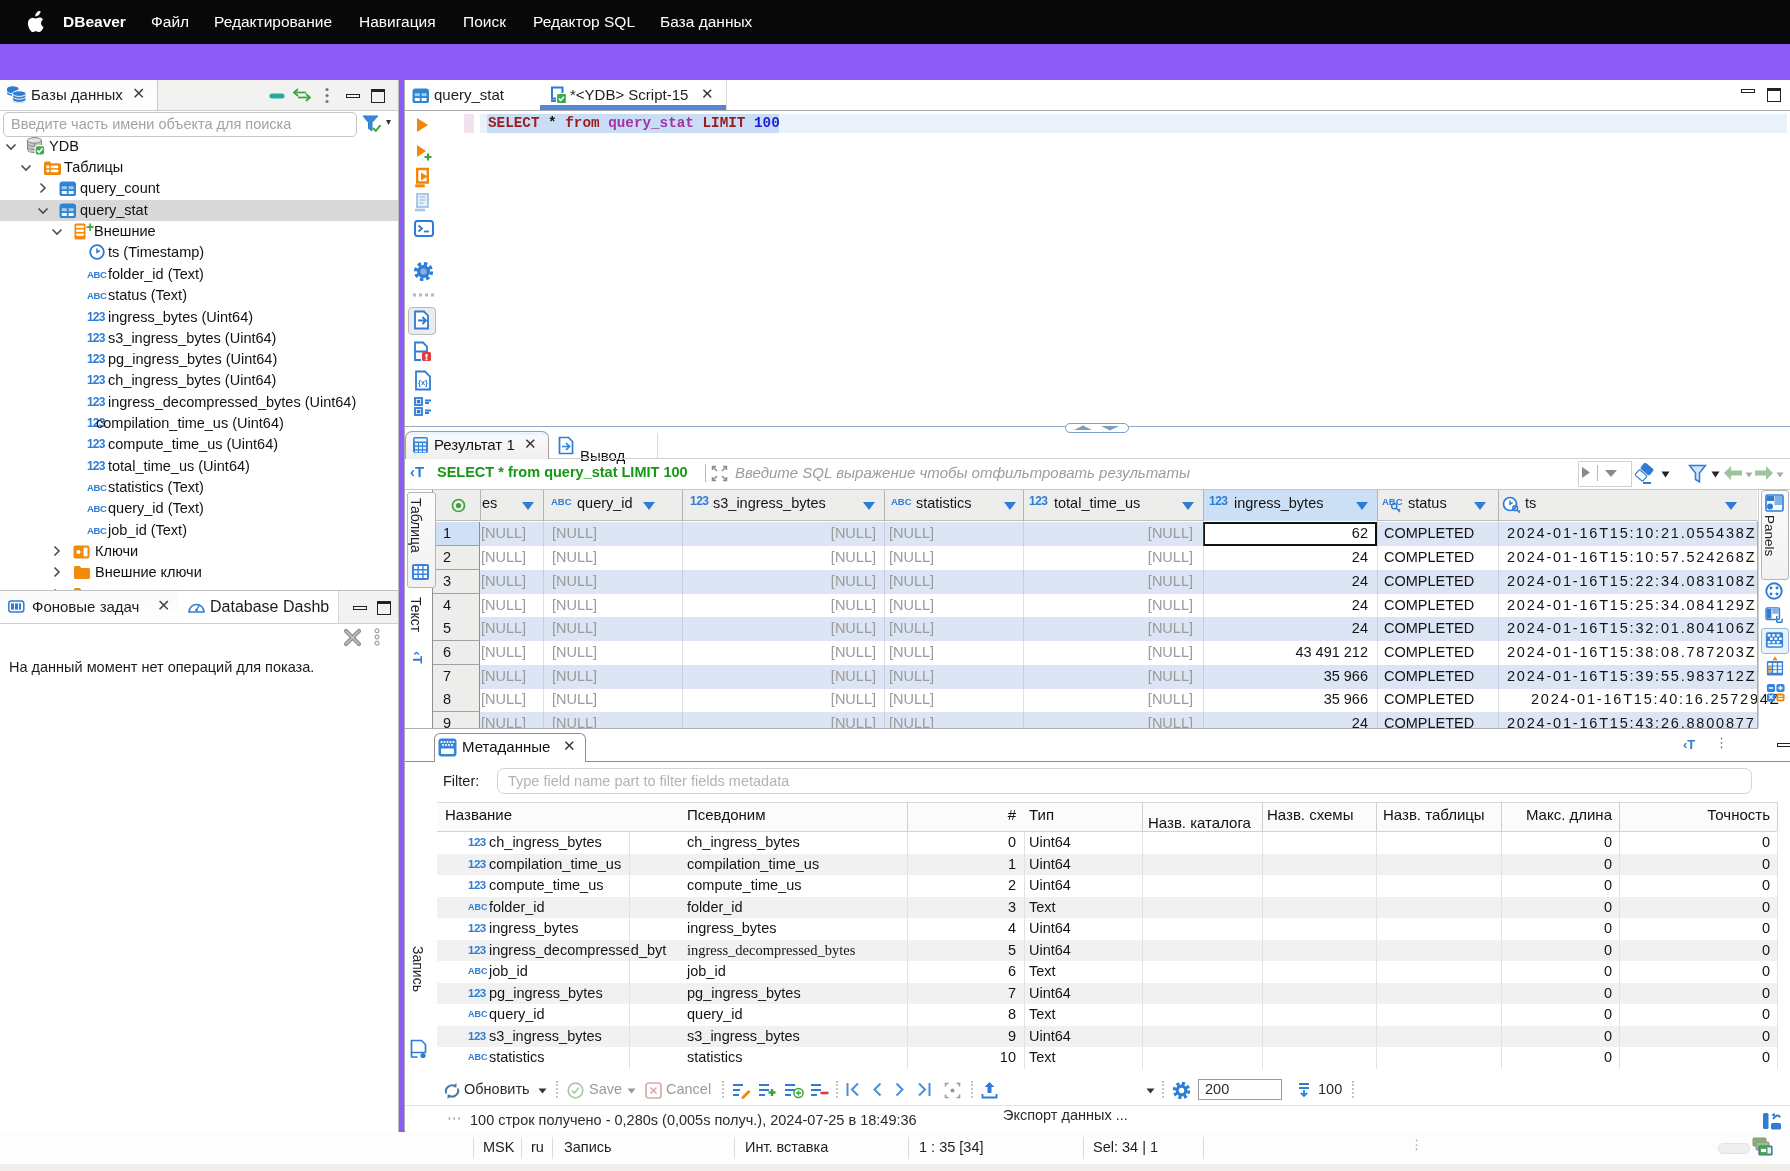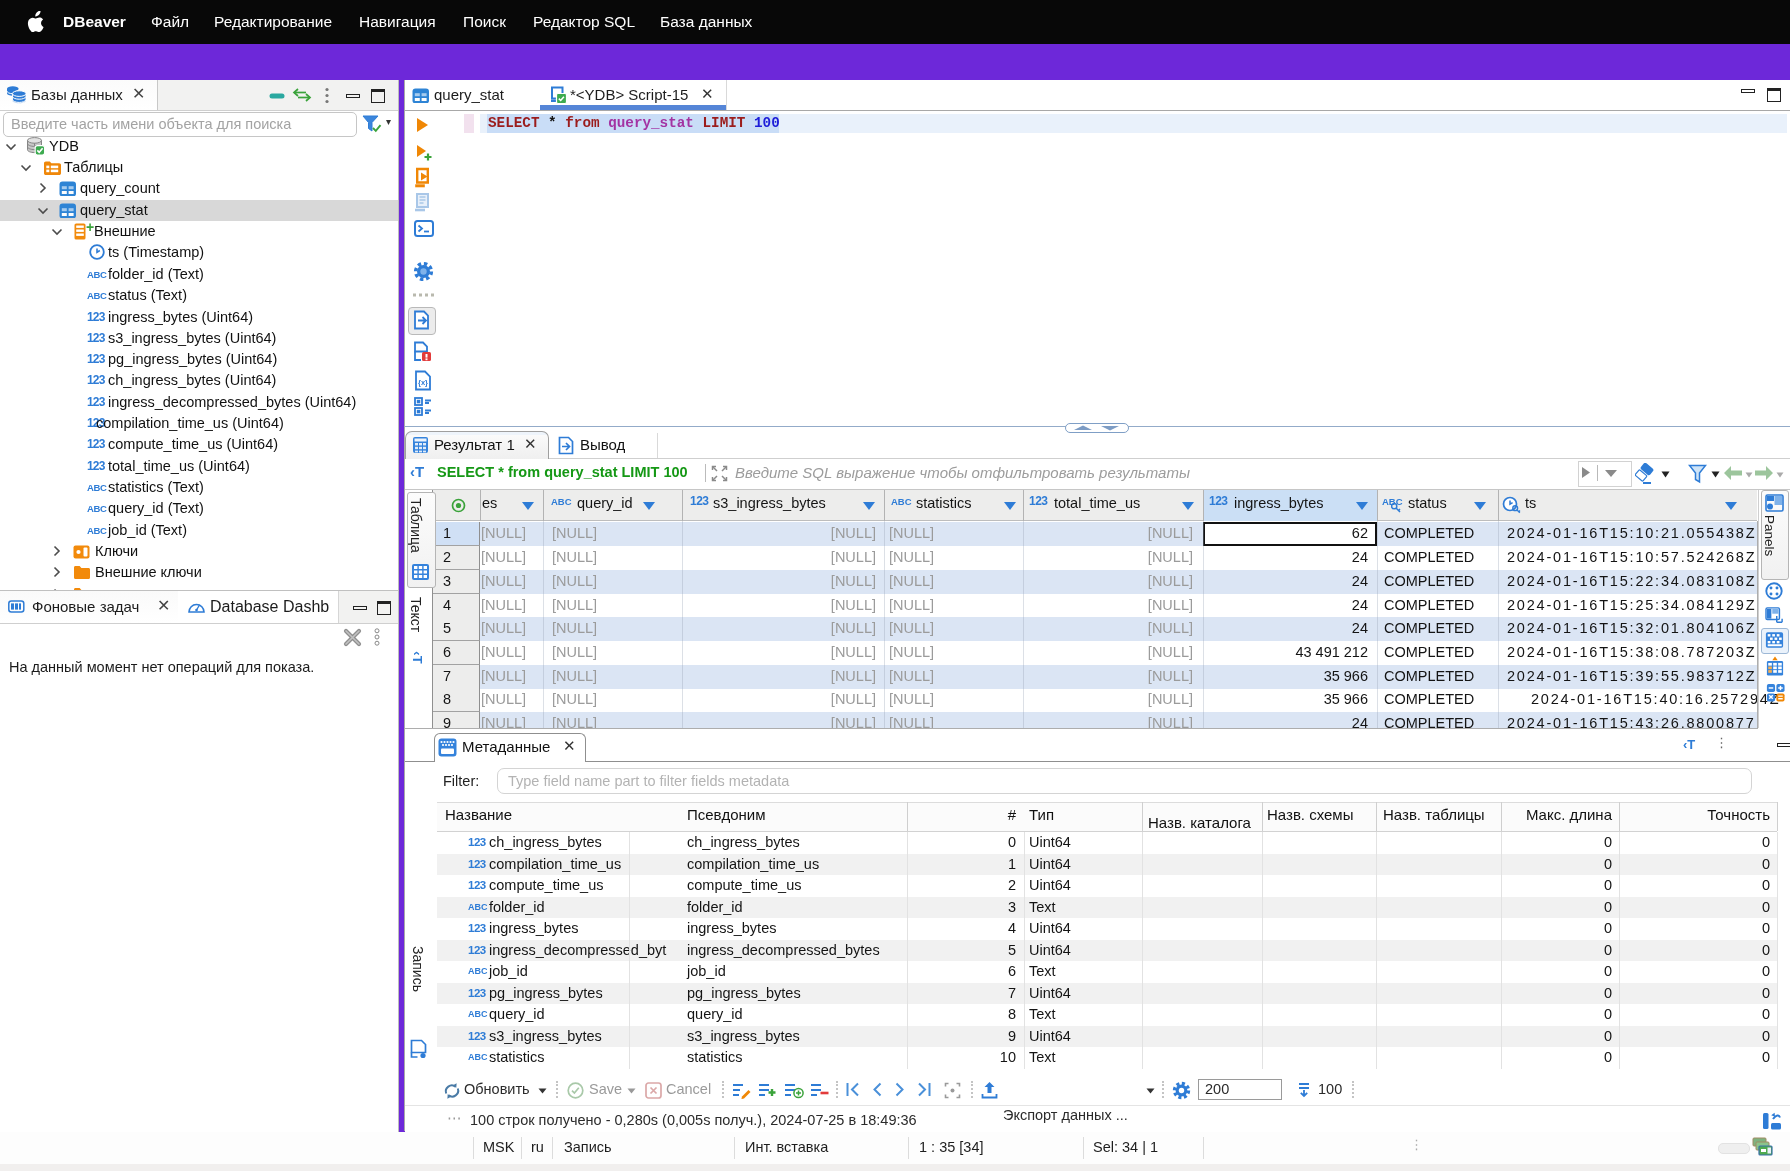--- a/index.html
+++ b/index.html
@@ -1,17 +1,17 @@
 <!DOCTYPE html>
 <html><head>
 <meta charset="utf-8">
 <style>
   html,body{margin:0;padding:0;}
   body{font-family:"Liberation Sans",sans-serif;width:1790px;height:1171px;overflow:hidden;}
-  #app{position:relative;width:1790px;height:1171px;background:#6d28d9;overflow:hidden;}
+  #app{position:relative;width:1790px;height:1171px;background:#8b5cf6;overflow:hidden;}
   .abs{position:absolute;}
   
   .menubar{left:0;top:0;width:1790px;height:44px;background:#080808;color:#fff;font-size:15.5px;}
   .menubar span{position:absolute;top:13px;}
   
   .titlebar{left:0;top:44px;width:1790px;height:36px;background:#eeedeb;border-bottom:1px solid #c8c6c4;}
   .tl{position:absolute;top:11px;width:13px;height:13px;border-radius:50%;}
   .title{position:absolute;top:8px;width:100%;text-align:center;font-weight:bold;font-size:15.5px;color:#2a2a2a;}
   .small{font-size:14.5px;color:#1c1c1c;}
   .gray{color:#9a9a9a;}
@@ -431,21 +431,21 @@
           <rect x="7" y="14.6" width="3" height="1.8"></rect>
           <rect x="11" y="14.6" width="3" height="1.8"></rect>
         </g>
       </svg>
     <span class="abs" style="left:29px;top:11px;font-size:15px;color:#111;">Результат 1</span>
     <span class="abs" style="left:119px;top:10px;font-size:15px;color:#333;">✕</span>
     <svg class="abs" style="left:153px;top:11px;" width="16" height="19" viewBox="0 0 16 19">
         <path d="M1.5 1.5h9l4 4v12h-13z" fill="#fff" stroke="#2e7cd6" stroke-width="1.7"></path>
         <path d="M4 10.5h7M8 7l3.5 3.5L8 14" fill="none" stroke="#2e7cd6" stroke-width="1.7"></path>
       </svg>
-    <span class="abs" style="left:175px;top:11px;font-size:15px;color:#111;text-align:center;">Вывод</span>
+    <span class="abs" style="left:175px;top:22px;font-size:15px;color:#111;text-align:center;">Вывод</span>
     <div class="vline" style="left:252px;top:8px;height:26px;background:#d9d9d9;"></div>
     <div class="hline" style="left:144px;top:33px;width:1241px;background:#cfcfcf;"></div>
 
     <div class="abs" style="left:660px;top:-2px;width:64px;height:10px;background:#fff;border:1.3px solid #7f9fc6;border-radius:5px;box-sizing:border-box;"></div>
     <svg class="abs" style="left:668px;top:0px;" width="48" height="6" viewBox="0 0 48 6">
         <path d="M1 5l9-4.5L19 5z" fill="#7d9cc4"></path>
         <path d="M28 1l9 4.5L46 1z" fill="#7d9cc4"></path>
       </svg>
 
     <span class="abs" style="left:5px;top:38px;font-size:15px;font-weight:bold;color:#2e7cd6;">‹T</span>
@@ -845,21 +845,21 @@
           <span class="cell" style="left:250px;">ingress_bytes</span>
           <span class="cell gr" style="left:470px;width:109px;">4</span>
           <span class="cell" style="left:592px;">Uint64</span>
           <span class="cell gr" style="left:1064px;width:111px;">0</span>
           <span class="cell gr" style="left:1182px;width:151px;">0</span>
         </div>
       <div class="mrow" style="top:107.5px;">
           <div class="cell" style="left:0;width:1340px;height:21.5px;background:#f1f1f1;"></div>
           <span class="m123">123</span>
           <span class="cell" style="left:52px;">ingress_decompressed_byt</span>
-          <span class="cell" style="left:250px;">ingress_decompressed_bytes</span>
+          <span class="cell" style="left:250px;font-family:Liberation Serif, serif;">ingress_decompressed_bytes</span>
           <span class="cell gr" style="left:470px;width:109px;">5</span>
           <span class="cell" style="left:592px;">Uint64</span>
           <span class="cell gr" style="left:1064px;width:111px;">0</span>
           <span class="cell gr" style="left:1182px;width:151px;">0</span>
         </div>
       <div class="mrow" style="top:129.0px;">
           <div class="cell" style="left:0;width:1340px;height:21.5px;background:#fff;"></div>
           <span class="mabc">ABC</span>
           <span class="cell" style="left:52px;">job_id</span>
           <span class="cell" style="left:250px;">job_id</span>

